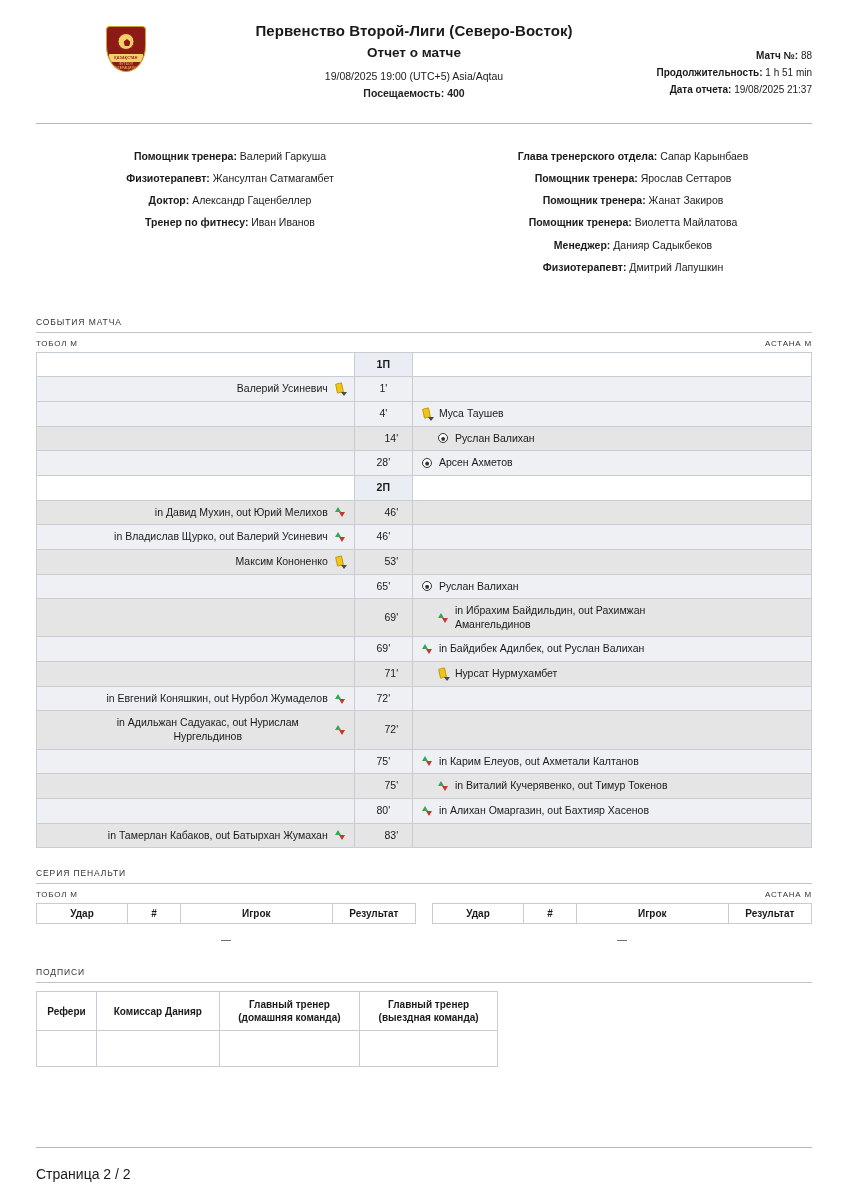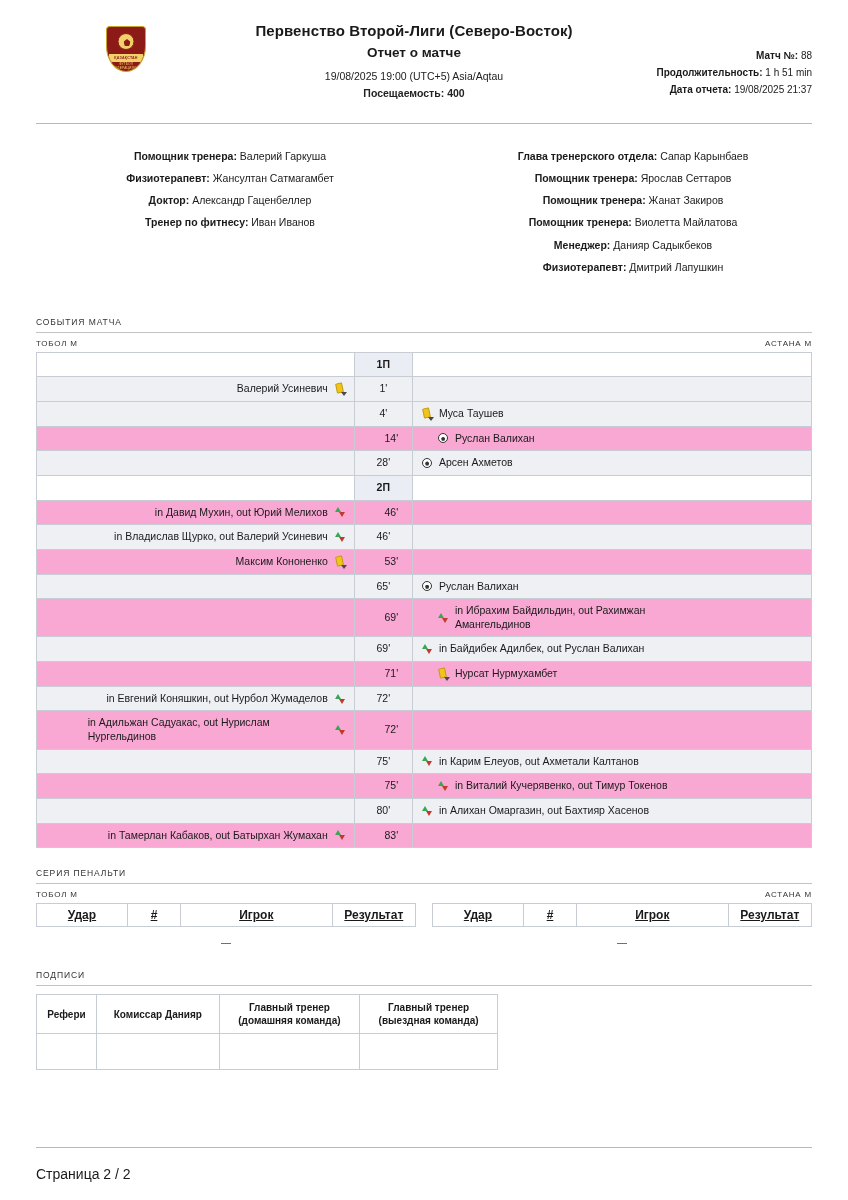--- a/index.html
+++ b/index.html
@@ -107,26 +107,26 @@
     width: calc(100% - 72px);
     border-collapse: collapse;
     font-size: 10.5px;
   }
   table.events td {
     border: 1px solid #c8ccd4;
     vertical-align: middle;
     padding: 5px 8px;
     line-height: 1.3;
   }
-  .col-home { width: 41%; text-align: left; }
+  .col-home { width: 41%; text-align: center; }
   .col-min  { width: 7.5%;  text-align: center; white-space: nowrap; }
   .col-away { width: 51.5%; text-align: left; }
 
   tr.shade td { background: #eef0f4; }
-  tr.plain td { background: #f9a8d4; padding-left: 24px; }
+  tr.plain td { background: #e5e5e5; padding-left: 24px; }
   tr.period td {
     background: #eaedf3;
     text-align: center;
     font-weight: bold;
     font-size: 10.5px;
   }
   tr.period td.col-home, tr.period td.col-away { background:#ffffff; border-left:none; border-right:none;}
   tr.period td.col-home { border-left: 1px solid #c8ccd4; }
   tr.period td.col-away { border-right: 1px solid #c8ccd4; }
 
@@ -163,22 +163,21 @@
     position:absolute; right:1px; bottom:1px; width:0;height:0;
     border-left:3px solid transparent; border-right:3px solid transparent;
     border-top:5px solid #c0392b;
   }
 
   
   .pen-wrap { margin: 0 36px; display:flex; gap: 16px; }
   table.pen {
     border-collapse: collapse;
     width: 50%;
-    font-size: 12px;
-    text-decoration: underline;
+    font-size: 10px;
   }
   table.pen th {
     border: 1px solid #c8ccd4;
     background: #ffffff;
     font-weight: bold;
     padding: 4px 6px;
     text-align: center;
   }
   .pen-dash { text-align:center; color:#444; padding-top:10px; font-size:10px; width:50%;}
   .pen-dashes { margin: 0 36px; display:flex; gap:16px;}

